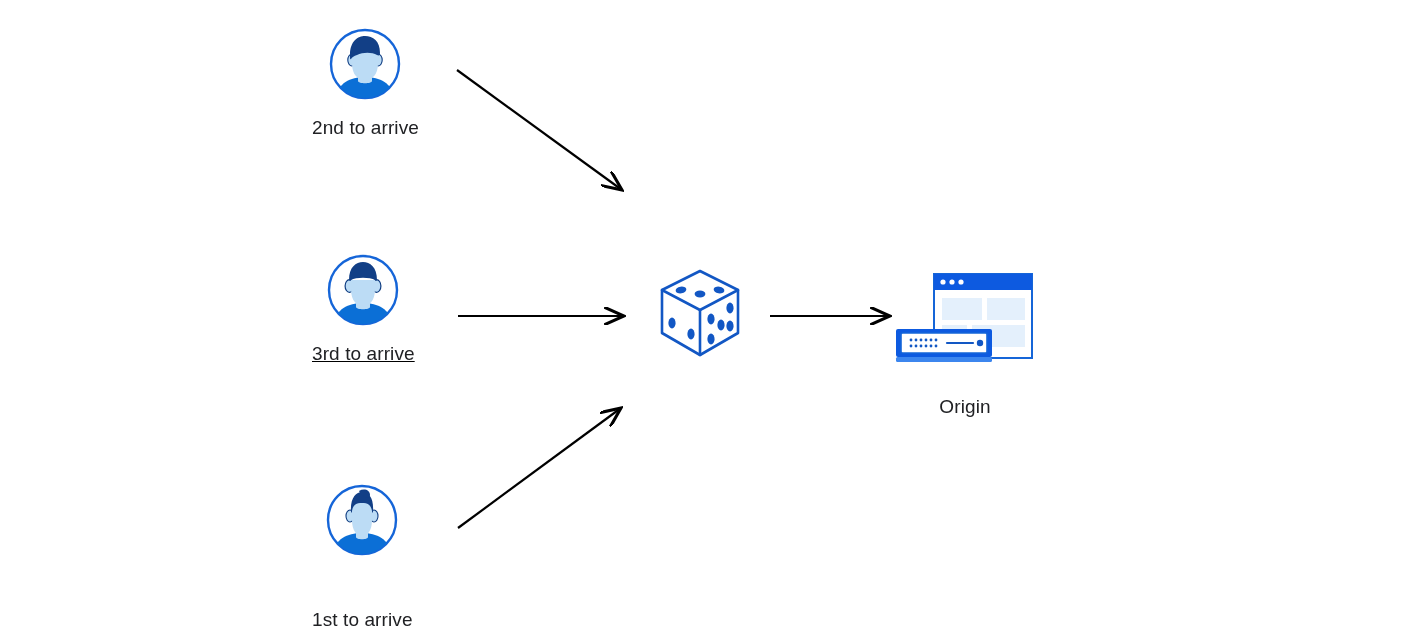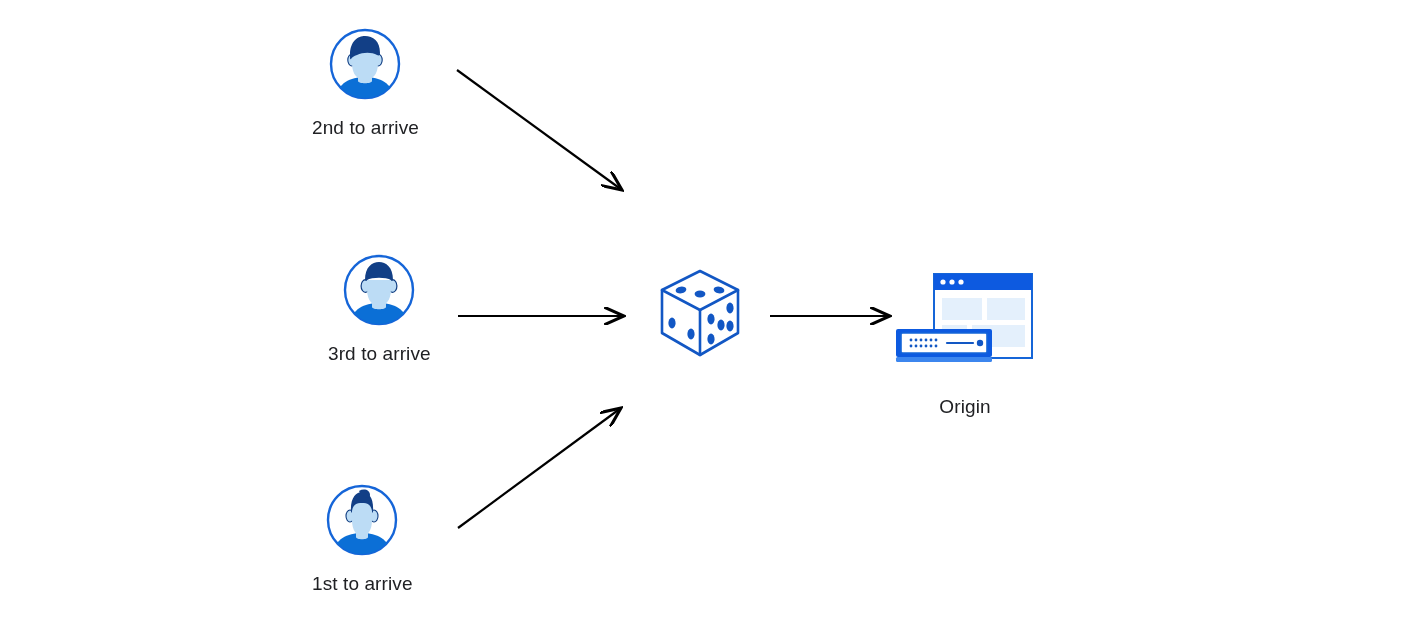--- a/index.html
+++ b/index.html
@@ -43,22 +43,22 @@
   .arrows-layer {
     position: absolute;
     left: 0; top: 0;
     width: 1405px;
     height: 633px;
     pointer-events: none;
   }
 
   
   #actor-2nd { left: 312px; top: 26px; }
-  #actor-3rd { left: 328px; top: 252px; }
-  #actor-1st { left: 312px; top: 482px; }
+  #actor-3rd { left: 312px; top: 252px; text-decoration: underline; }
+  #actor-1st { left: 312px; top: 482px; gap: 36px; }
   #dice-node { left: 655px; top: 263px; }
   #origin-node { left: 890px; top: 266px; }
 </style>
 </head>
 <body>
 
 <div class="canvas">
 
   <svg class="arrows-layer" viewBox="0 0 1405 633" width="1405" height="633" xmlns="http://www.w3.org/2000/svg">
     <defs>

